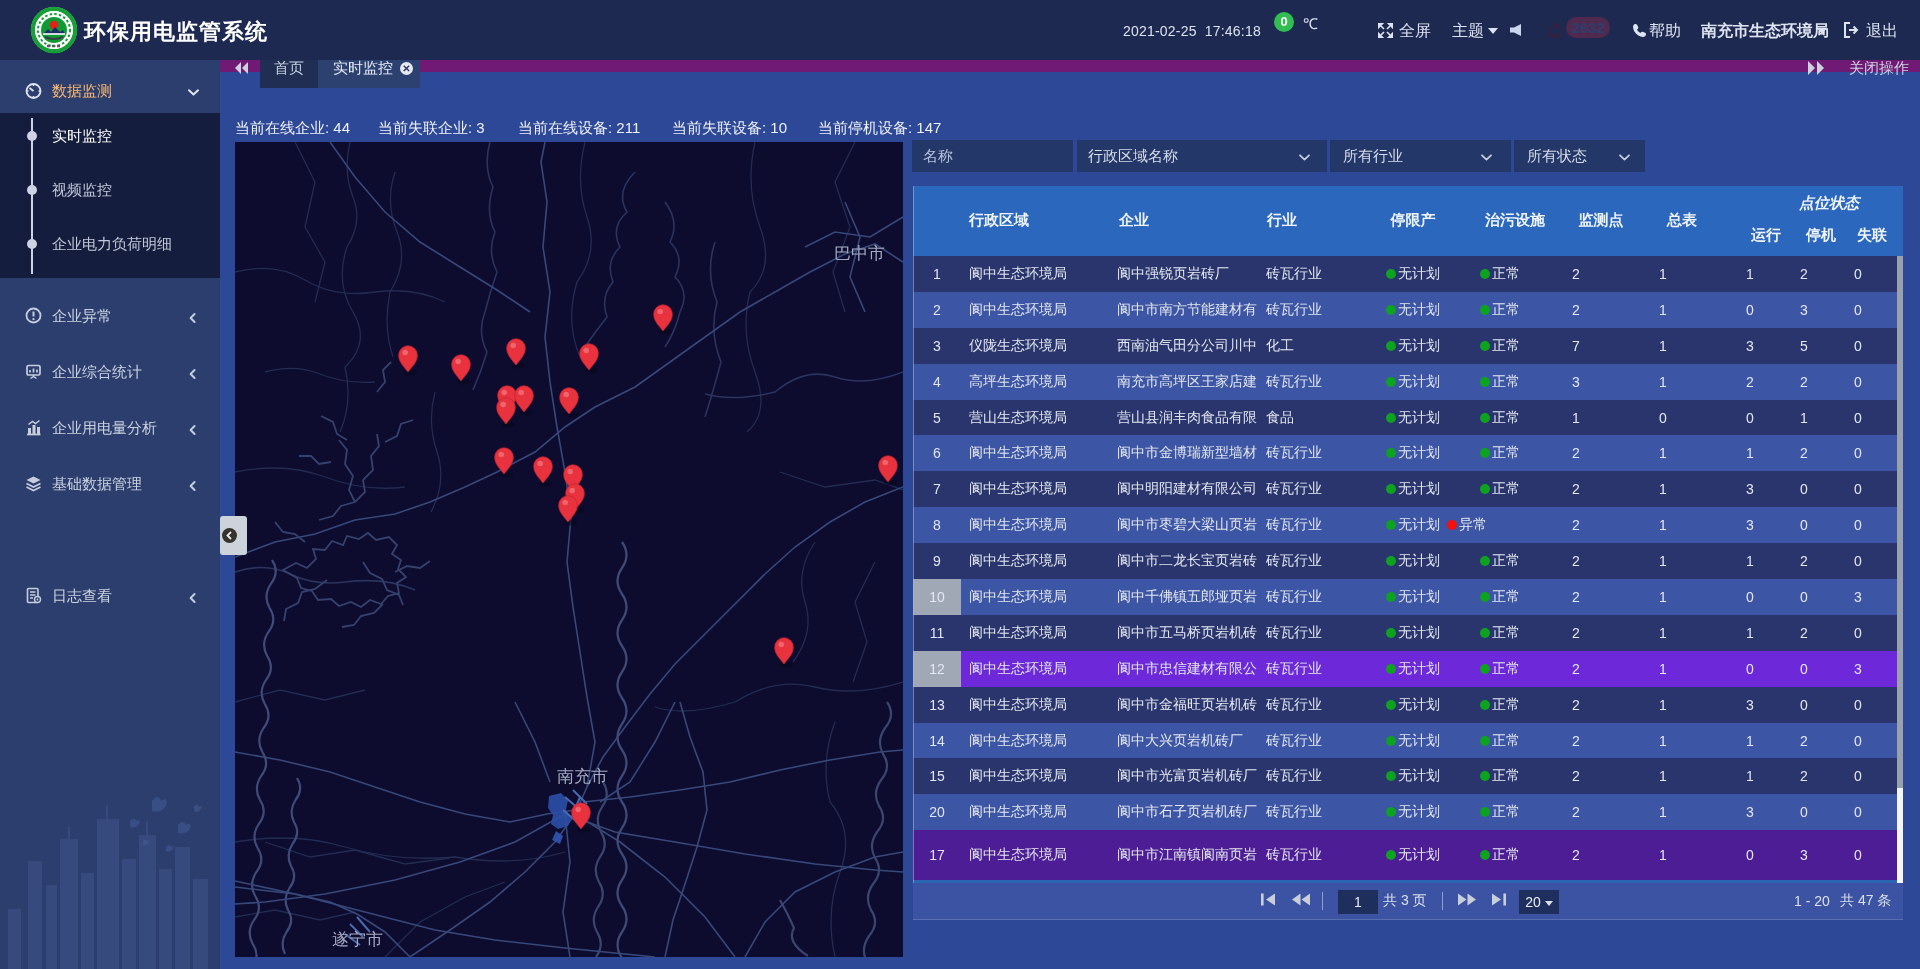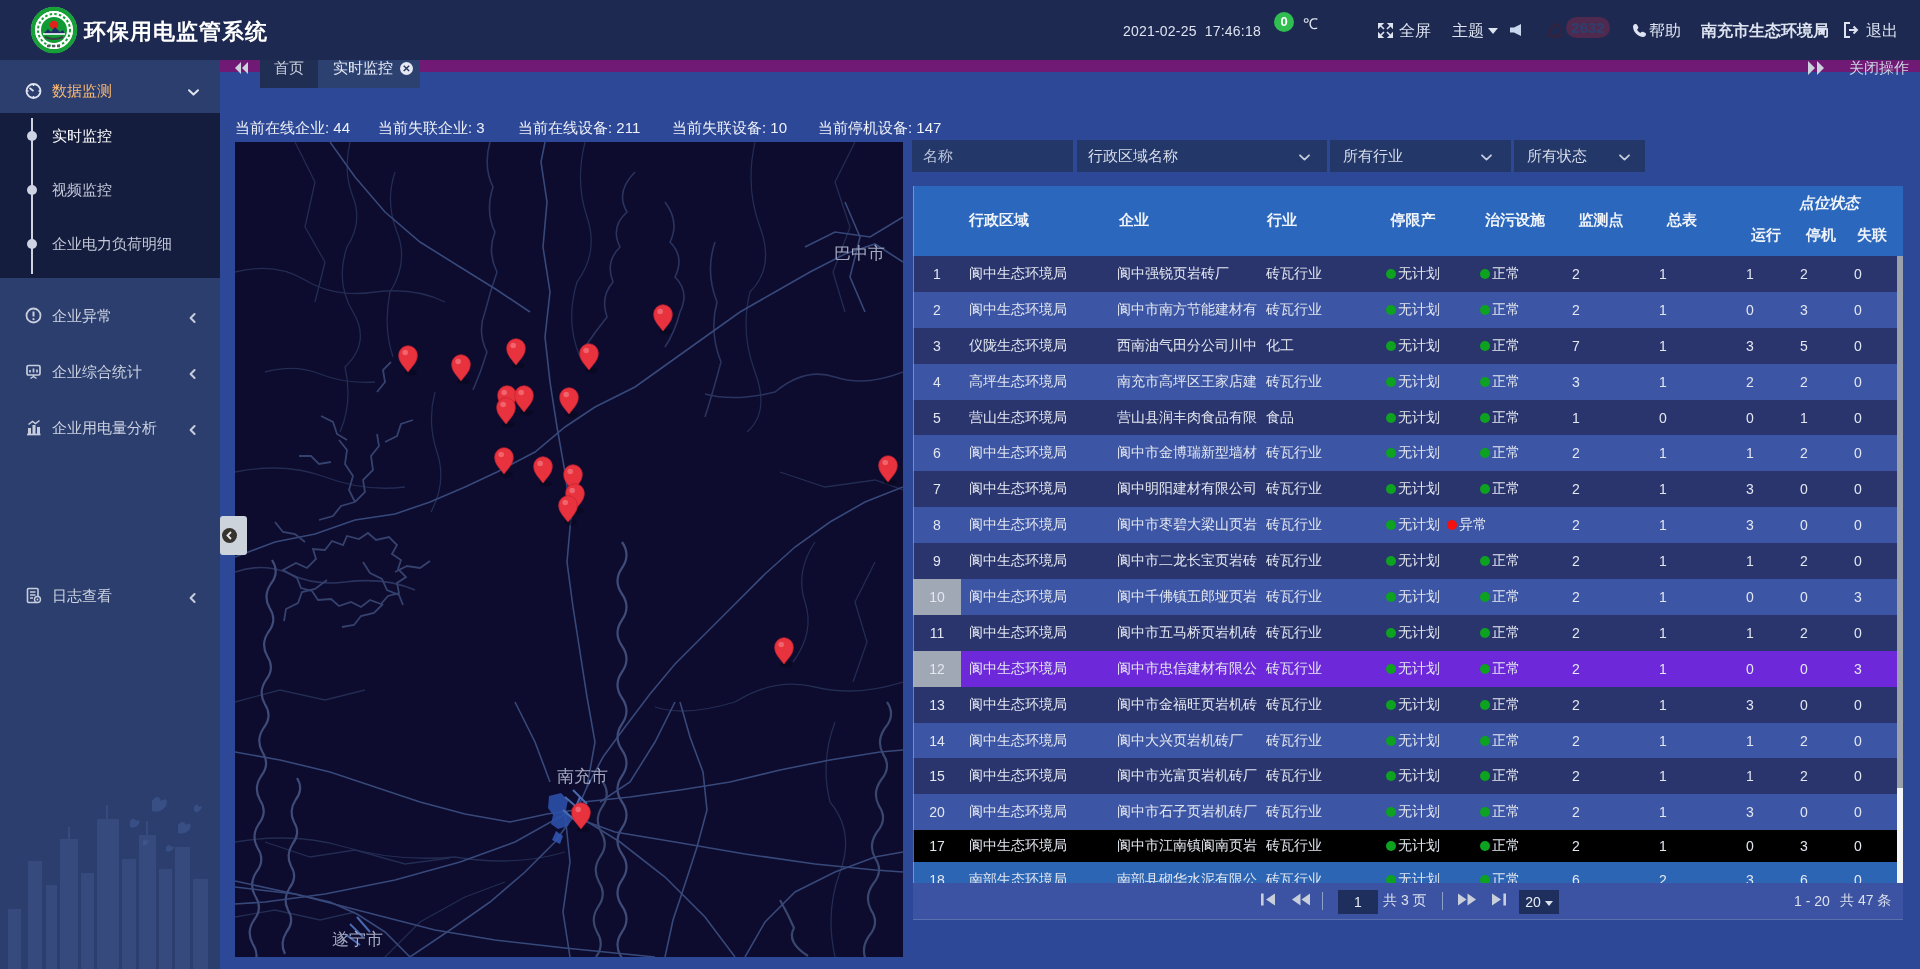--- a/index.html
+++ b/index.html
@@ -167,20 +167,31 @@
           <rect x="3" y="9" width="3" height="6.5" fill="#c7cddc"></rect>
           <rect x="7.5" y="6" width="3" height="9.5" fill="#c7cddc"></rect>
           <rect x="12" y="8" width="3" height="7.5" fill="#c7cddc"></rect>
           <path d="M3.5 5.5 L7.5 2.5 L10.5 4.5 L14.5 1.5" fill="none" stroke="#c7cddc" stroke-width="1.5"></path>
         </svg></span>
       <span class="txt">企业用电量分析</span>
       <span style="position:absolute;right:21px;top:22px"><svg width="12" height="12" viewBox="0 0 12 12">
           <polyline points="7.56,2 3.6,6 7.56,10" fill="none" stroke="#c7cddc" stroke-width="2" stroke-linecap="round" stroke-linejoin="round"></polyline>
         </svg></span>
     </div>
+    <div class="mitem" style="top:395.5px">
+      <span style="position:absolute;left:25px;top:19.5px"><svg width="17" height="17" viewBox="0 0 17 17">
+          <path d="M8.5 1.5 L15.5 5 L8.5 8.5 L1.5 5 Z" fill="#c7cddc"></path>
+          <path d="M1.5 8.5 L8.5 12 L15.5 8.5" fill="none" stroke="#c7cddc" stroke-width="1.7"></path>
+          <path d="M1.5 12 L8.5 15.5 L15.5 12" fill="none" stroke="#c7cddc" stroke-width="1.7"></path>
+        </svg></span>
+      <span class="txt">基础数据管理</span>
+      <span style="position:absolute;right:21px;top:22px"><svg width="12" height="12" viewBox="0 0 12 12">
+          <polyline points="7.56,2 3.6,6 7.56,10" fill="none" stroke="#c7cddc" stroke-width="2" stroke-linecap="round" stroke-linejoin="round"></polyline>
+        </svg></span>
+    </div>
     <div class="mitem" style="top:507.5px">
       <span style="position:absolute;left:25px;top:19.5px"><svg width="17" height="17" viewBox="0 0 17 17">
           <rect x="2.5" y="1.5" width="10.5" height="14" rx="1" fill="none" stroke="#c7cddc" stroke-width="1.6"></rect>
           <path d="M5 5 H10.5 M5 8 H10.5 M5 11 H8" stroke="#c7cddc" stroke-width="1.4"></path>
           <circle cx="12.5" cy="12.5" r="3" fill="#2b3e6e" stroke="#c7cddc" stroke-width="1.4"></circle>
           <circle cx="12.5" cy="12.5" r="0.9" fill="#c7cddc"></circle>
         </svg></span>
       <span class="txt">日志查看</span>
       <span style="position:absolute;right:21px;top:22px"><svg width="12" height="12" viewBox="0 0 12 12">
           <polyline points="7.56,2 3.6,6 7.56,10" fill="none" stroke="#c7cddc" stroke-width="2" stroke-linecap="round" stroke-linejoin="round"></polyline>
@@ -624,21 +635,21 @@
       <div class="c" style="left:204px;max-width:148px;overflow:hidden">阆中市石子页岩机砖厂</div>
       <div class="c" style="left:353px">砖瓦行业</div>
       <div class="c" style="left:473px"><span class="dotg"></span>无计划</div>
       <div class="c" style="left:567px"><span class="dotg"></span>正常</div>
       <div class="c" style="left:663px;transform:translate(-50%,-50%)">2</div>
       <div class="c" style="left:750px;transform:translate(-50%,-50%)">1</div>
       <div class="c" style="left:837px;transform:translate(-50%,-50%)">3</div>
       <div class="c" style="left:891px;transform:translate(-50%,-50%)">0</div>
       <div class="c" style="left:945px;transform:translate(-50%,-50%)">0</div>
     </div>
-    <div class="row" style="height:32px;background:#000000">
+    <div class="row" style="height:50px;background:#4c1d95">
       <div class="c" style="left:24px;transform:translate(-50%,-50%)">17</div>
       <div class="c" style="left:56px">阆中生态环境局</div>
       <div class="c" style="left:204px;max-width:148px;overflow:hidden">阆中市江南镇阆南页岩</div>
       <div class="c" style="left:353px">砖瓦行业</div>
       <div class="c" style="left:473px"><span class="dotg"></span>无计划</div>
       <div class="c" style="left:567px"><span class="dotg"></span>正常</div>
       <div class="c" style="left:663px;transform:translate(-50%,-50%)">2</div>
       <div class="c" style="left:750px;transform:translate(-50%,-50%)">1</div>
       <div class="c" style="left:837px;transform:translate(-50%,-50%)">0</div>
       <div class="c" style="left:891px;transform:translate(-50%,-50%)">3</div>

